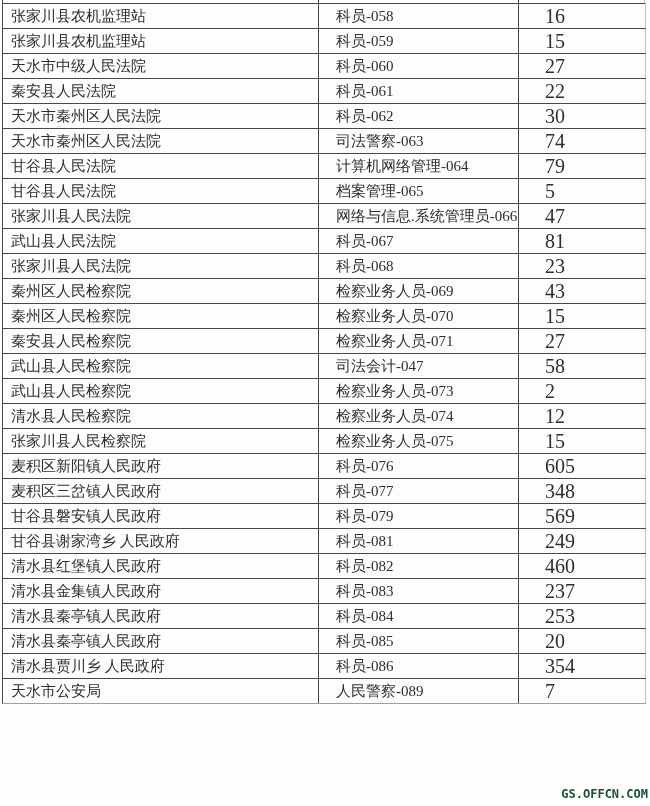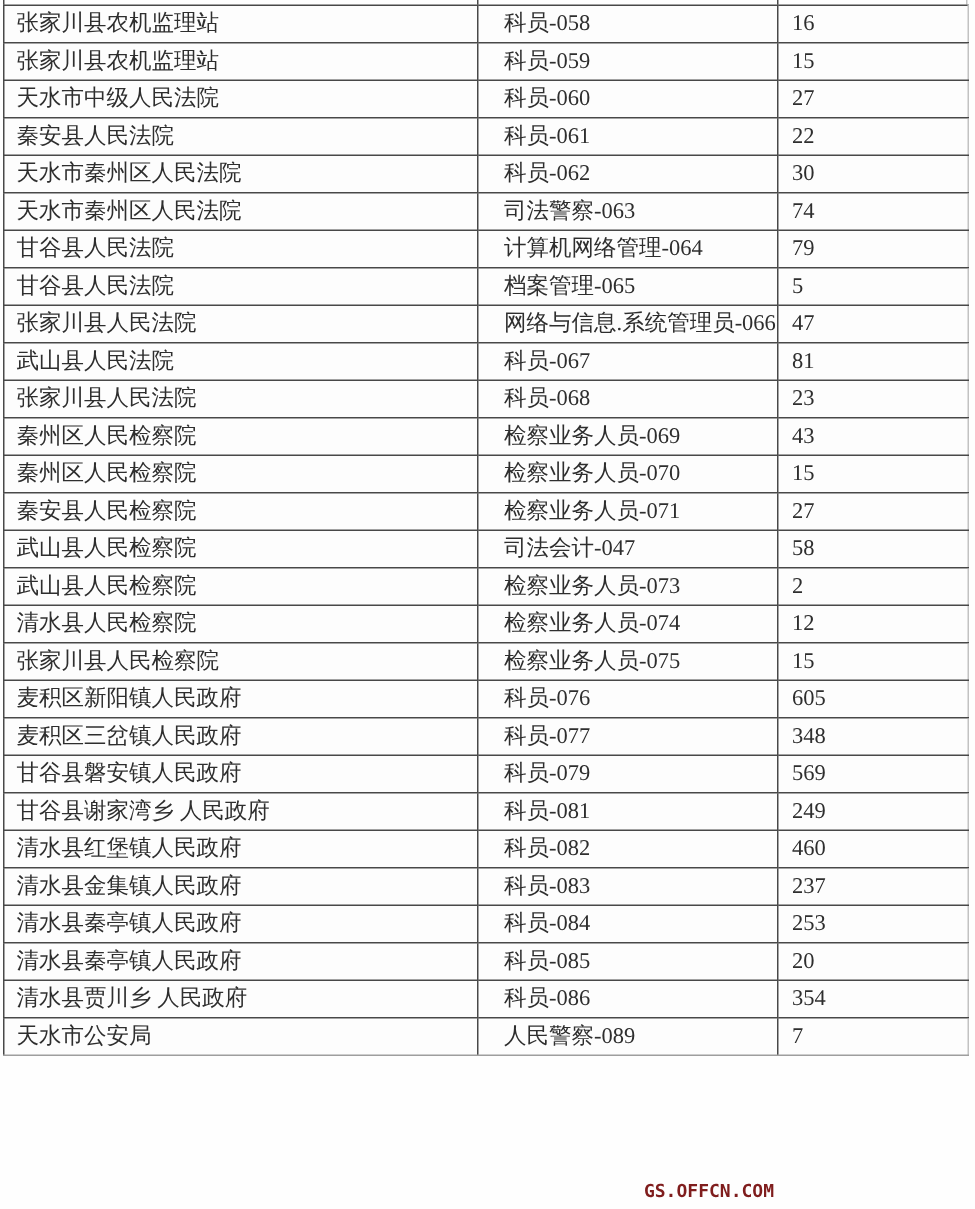--- a/index.html
+++ b/index.html
@@ -6,21 +6,21 @@
     margin: 0;
     padding: 0;
     width: 650px;
     height: 806px;
     background: #fefefe;
     overflow: hidden;
     font-family: "Liberation Serif", "DejaVu Serif", serif;
   }
   .page {
     position: relative;
-    width: 518px;
+    width: 650px;
     height: 806px;
     background: #fefefe;
     text-decoration: underline;
   }
   
   .top-stub {
     position: absolute;
     top: 0; left: 0;
     width: 650px; height: 3px;
   }
@@ -47,21 +47,21 @@
     padding: 0;
     font-size: 15px;
     line-height: 24px;
     color: #2e2e2e;
     white-space: nowrap;
     overflow: hidden;
     background: #fdfdfd;
   }
   table.data-table td.col-0 { padding-left: 8px; }
   table.data-table td.col-1 { padding-left: 17px; }
-  table.data-table td.col-2 { padding-left: 9px; font-size: 15px; }
+  table.data-table td.col-2 { padding-left: 26px; font-size: 20px; }
   table.data-table td:last-child { border-right-color: #c2c2c2; }
   table.data-table tr:last-child td { border-bottom-color: #9e9e9e; }
 
   .watermark {
     position: absolute;
     right: 2px;
     top: 788px;
     font-family: "DejaVu Sans Mono", "Liberation Mono", monospace;
     font-weight: bold;
     font-size: 12px;
@@ -225,15 +225,15 @@
           <td class="col-2">354</td>
         </tr>
         <tr>
           <td class="col-0">天水市公安局</td>
           <td class="col-1">人民警察-089</td>
           <td class="col-2">7</td>
         </tr>
       </tbody>
   </table>
 
-  <div class="watermark" style="color: #7f1d1d;">GS.OFFCN.COM</div>
+  <div class="watermark" style="color: #14532d;">GS.OFFCN.COM</div>
 
 </div>
 
 </body></html>

